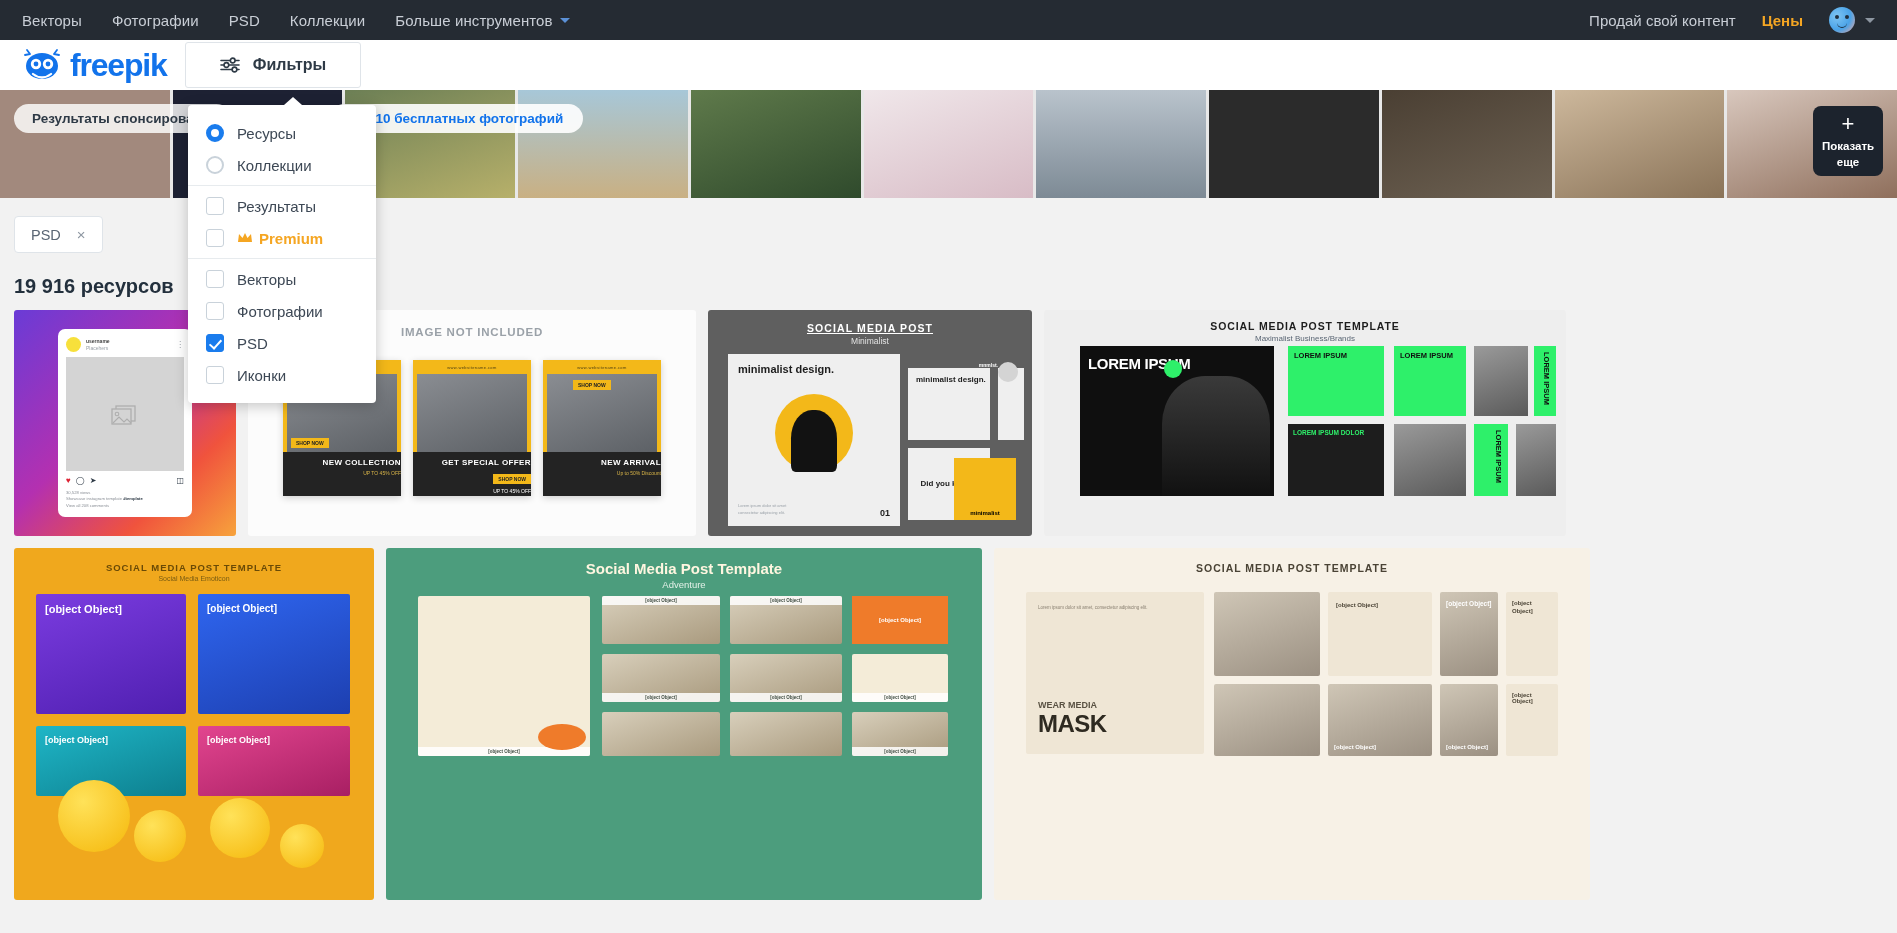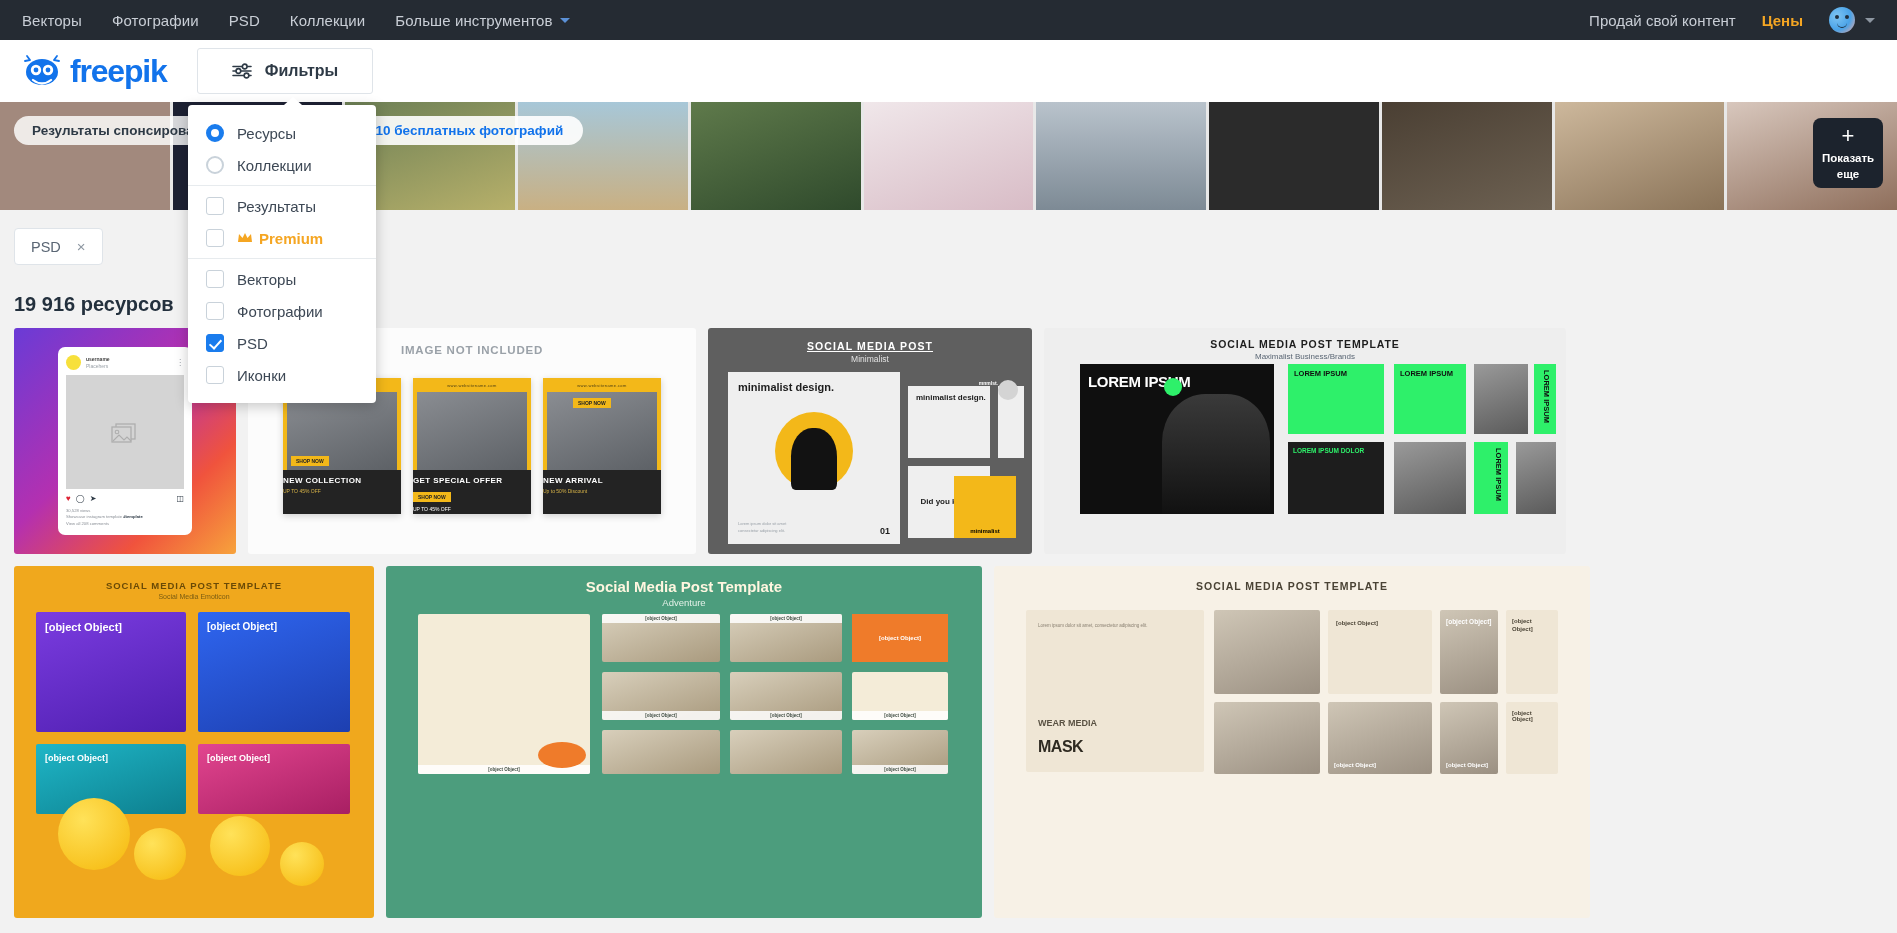--- a/index.html
+++ b/index.html
@@ -41,22 +41,22 @@
     content: ""; position: absolute; left: 8px; top: 16px; width: 10px; height: 4px;
     border-bottom: 1.5px solid #20303f; border-radius: 0 0 6px 6px;
   }
   .caret-gray {
     width: 0; height: 0; border-left: 5px solid transparent;
     border-right: 5px solid transparent; border-top: 5px solid #8d96a1;
   }
 
   
   .searchbar {
-    height: 62px; background: #fff; display: flex; align-items: center;
-    padding: 0 22px; gap: 30px; position: relative; z-index: 50;
+    height: 50px; background: #fff; display: flex; align-items: center;
+    padding: 0 22px; gap: 18px; position: relative; z-index: 50;
   }
   .logo { display: flex; align-items: center; gap: 8px; cursor: pointer; }
   .logo-mark { width: 40px; height: 34px; flex: none; }
   .logo-text { font-size: 32px; font-weight: 700; color: #1273eb; letter-spacing: -1.2px; }
 
   .search-wrap {
     flex: 1; display: flex; align-items: stretch; height: 46px;
     position: relative; max-width: 1175px;
   }
   .search-select {
@@ -144,21 +144,21 @@
 
   
   .results-head { padding: 18px 14px 0; }
   .chip {
     display: inline-flex; align-items: center; gap: 16px; border: 1px solid #dfe4e9;
     border-radius: 4px; padding: 9px 16px; font-size: 14.5px; color: #5a6674;
     background: #fff; cursor: pointer;
   }
   .chip .x { color: #8d96a1; font-size: 15px; }
   .count-row {
-    display: flex; align-items: baseline; gap: 26px; margin-top: 28px;
+    display: flex; align-items: baseline; gap: 26px; margin-top: 22px;
     font-size: 20px; font-weight: 700; color: #23303d;
   }
   .count-sub { color: #8d96a1; font-weight: 400; font-size: 18px; }
 
   
   .grid { padding: 12px 14px; display: flex; flex-direction: column; gap: 12px; }
   .grid-row { display: flex; gap: 12px; }
   .card { border-radius: 3px; overflow: hidden; position: relative; cursor: pointer; }
 
   .card-ig { width: 222px; height: 226px;
@@ -180,21 +180,21 @@
     display: flex; flex-direction: column; align-items: center; padding-top: 16px; }
   .notinc-label { font-size: 11.5px; font-weight: 700; color: #9aa1a8; letter-spacing: .8px; }
   .notinc-row { display: flex; gap: 12px; margin-top: 22px; }
   .post-y { width: 118px; height: 136px; background: #f3b819; position: relative;
     box-shadow: 0 2px 7px rgba(0,0,0,.18); overflow: hidden; }
   .post-y .ph { position: absolute; left: 4px; right: 4px; top: 14px; height: 78px;
     background: linear-gradient(160deg,#8a8d92,#5d6166); }
   .post-y .url { position: absolute; top: 5px; left: 0; right: 0; text-align: center;
     font-size: 4px; color: #4a3d14; letter-spacing: .4px; }
   .post-y .band { position: absolute; left: 0; right: 0; bottom: 0; height: 44px;
-    background: #232323; color: #fff; text-align: left; padding-top: 6px; }
+    background: #232323; color: #fff; text-align: right; padding-top: 6px; }
   .post-y .band .t1 { font-size: 8px; font-weight: 700; letter-spacing: .4px; }
   .post-y .band .t2 { font-size: 5px; color: #d8b448; margin-top: 3px; }
   .post-y .tag { position: absolute; background: #f3b819; color: #232323; font-size: 5px;
     font-weight: 700; padding: 2px 5px; }
 
   .card-minimal { width: 324px; height: 226px; background: #5f5f5f; position: relative;
     display: flex; flex-direction: column; align-items: center; padding-top: 12px; }
   .mini-title { color: #fff; font-size: 10.5px; font-weight: 700; letter-spacing: 1.1px; text-decoration: underline; }
   .mini-sub { color: #e2e2e2; font-size: 8.5px; margin-top: 2px; }
   .mini-sheet { position: absolute; left: 20px; top: 44px; width: 172px; height: 172px;
@@ -514,21 +514,21 @@
       <div class="adv-tile" style="left:466px;top:164px;width:96px;height:44px">
         <div class="adv-cap">[object Object]</div>
       </div>
       <div class="adv-orange" style="left:152px;top:176px;width:48px;height:26px;border-radius:50%"></div>
     </div>
 
     <div class="card card-mask">
       <div class="mask-title">SOCIAL MEDIA POST TEMPLATE</div>
       <div class="mask-tile mask-cream" style="left:32px;top:44px;width:178px;height:162px">
         <div style="position:absolute;left:12px;bottom:44px;font-size:9px;font-weight:700;color:#5a5243">WEAR MEDIA</div>
-        <div style="position:absolute;left:12px;bottom:16px;font-size:16px;font-weight:800;color:#2e2a21;letter-spacing:-.5px">MASK</div>
+        <div style="position:absolute;left:12px;bottom:16px;font-size:24px;font-weight:800;color:#2e2a21;letter-spacing:-.5px">MASK</div>
       </div>
       <div class="mask-tile" style="left:220px;top:44px;width:106px;height:84px"></div>
       <div class="mask-tile mask-cream" style="left:334px;top:44px;width:104px;height:84px">
         <div style="font-size:6px;font-weight:800;color:#4a4335;padding:10px 8px;line-height:1.3">[object Object]</div>
       </div>
       <div class="mask-tile" style="left:446px;top:44px;width:58px;height:84px">
         <div style="position:absolute;left:6px;top:8px;font-size:6.5px;font-weight:800;color:#fff;line-height:1.2">[object Object]</div>
       </div>
       <div class="mask-tile mask-cream" style="left:512px;top:44px;width:52px;height:84px">
         <div style="font-size:6px;font-weight:800;color:#4a4335;padding:8px 6px;line-height:1.25">[object Object]</div>

